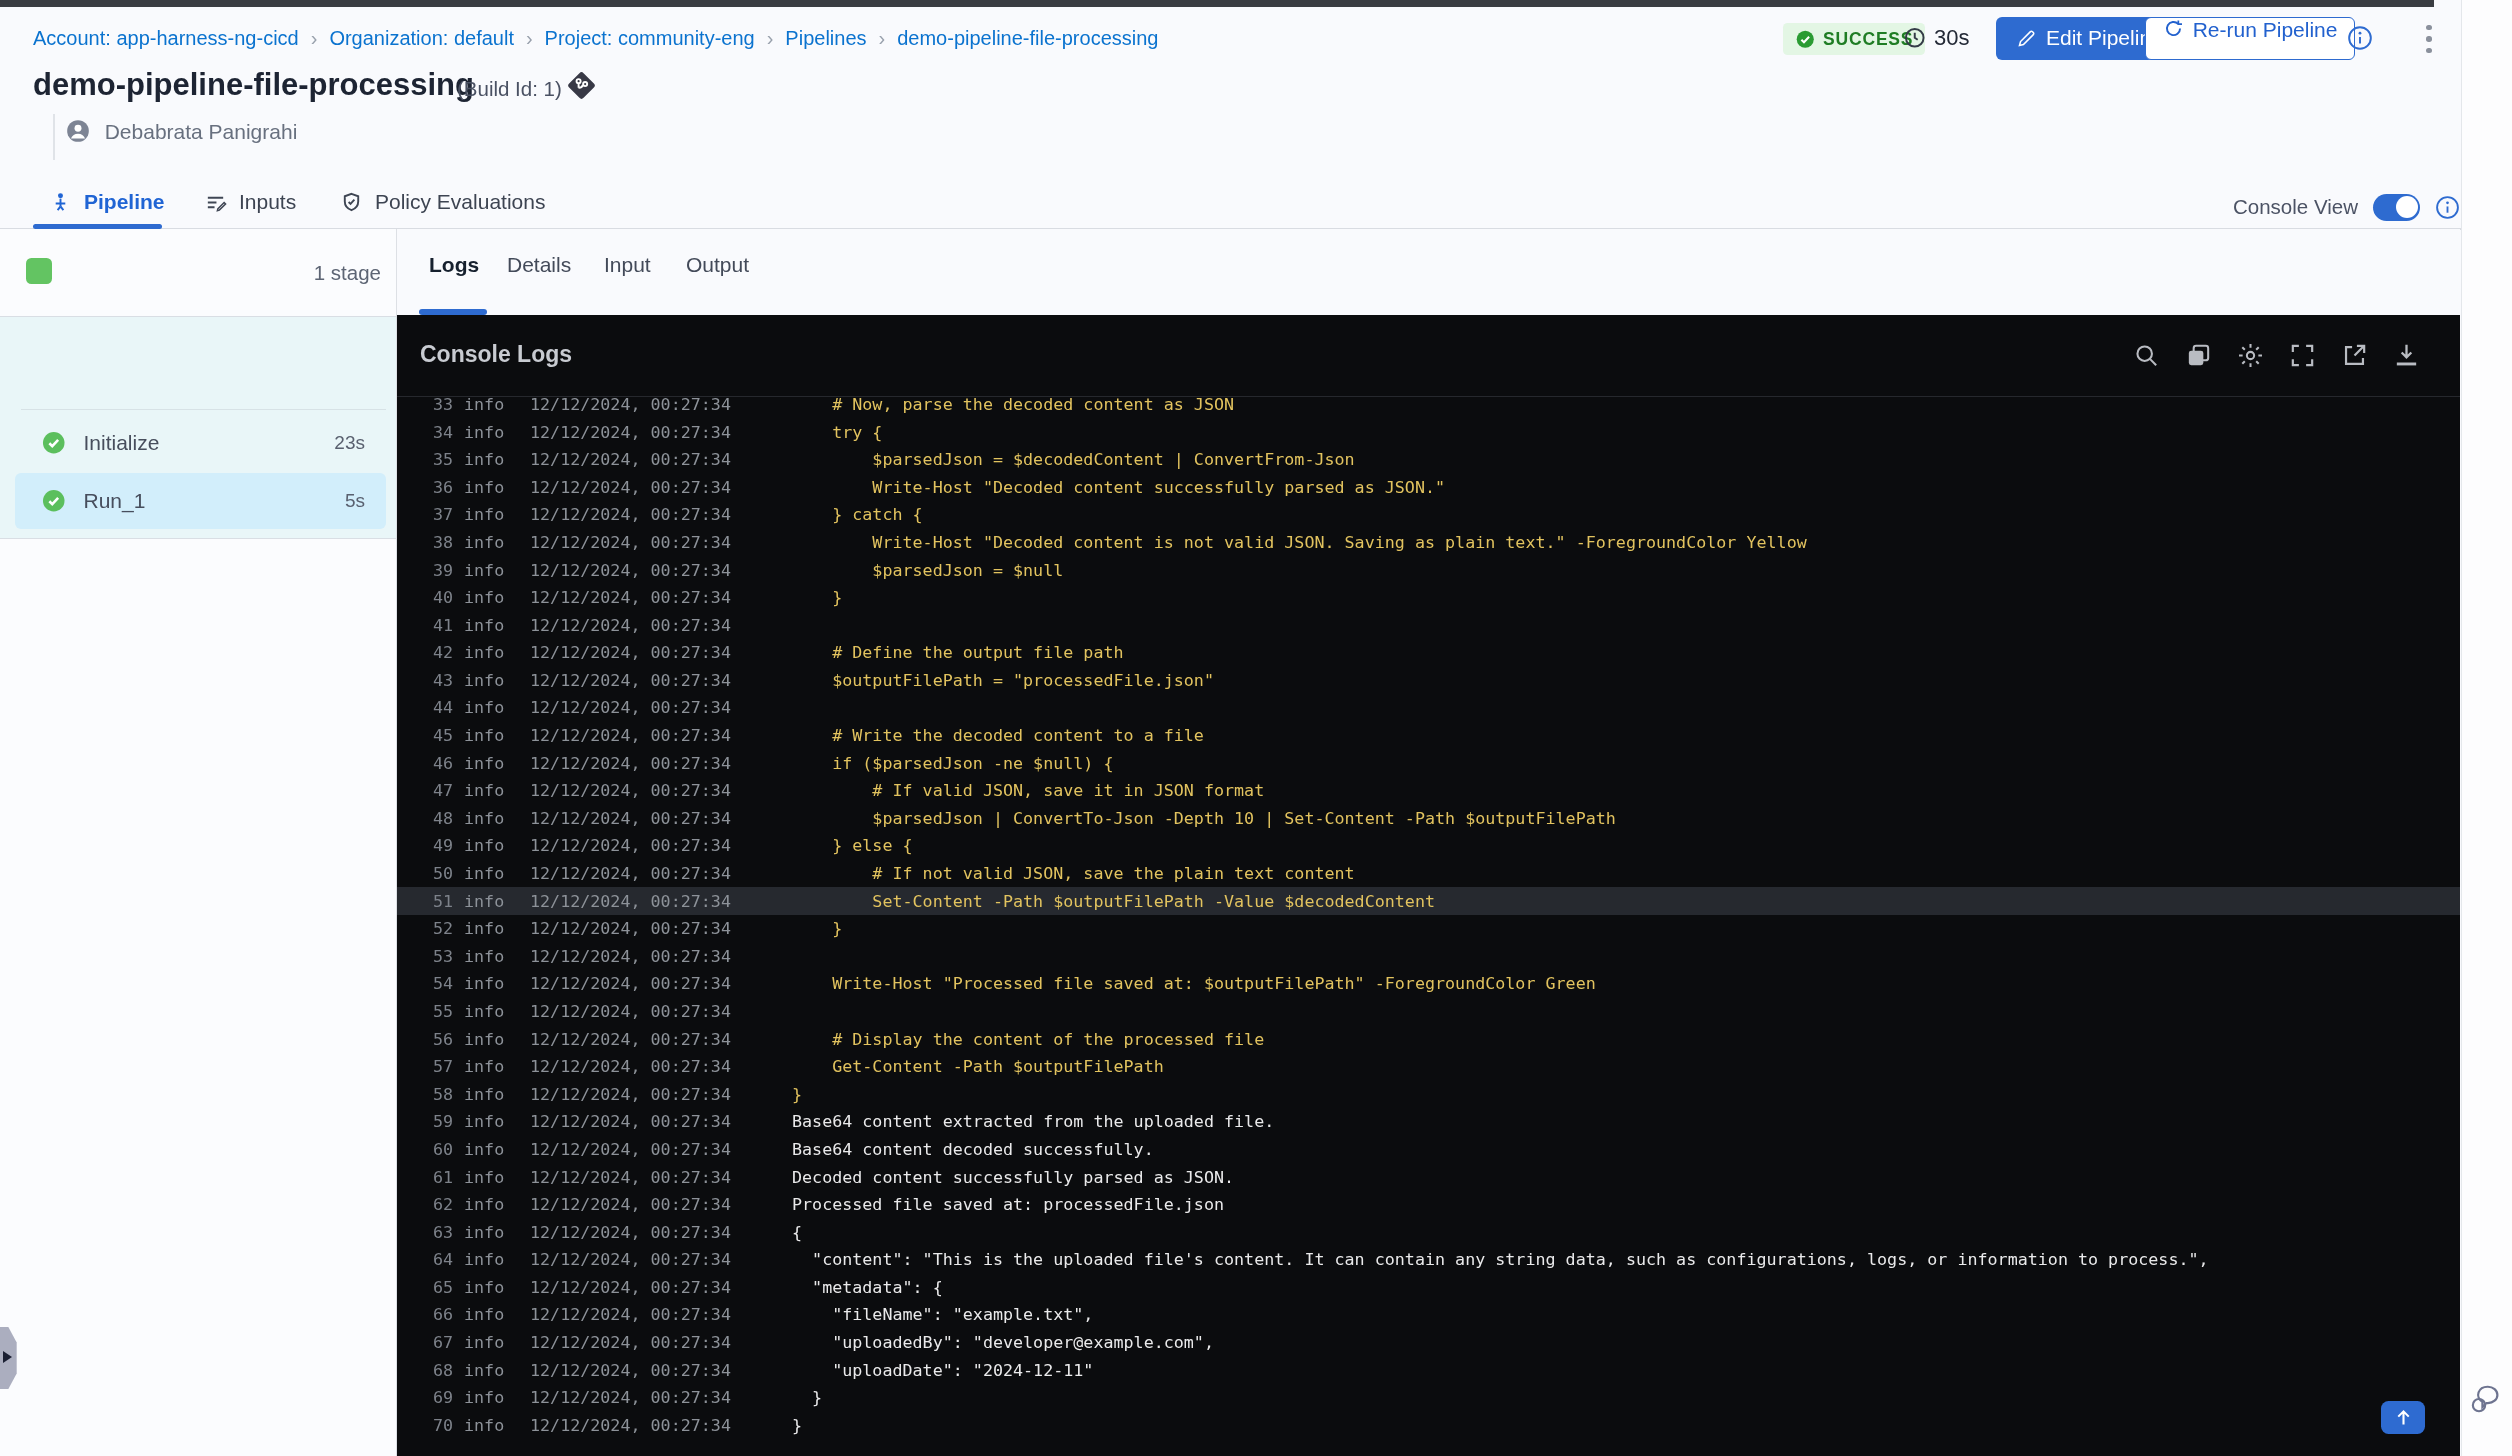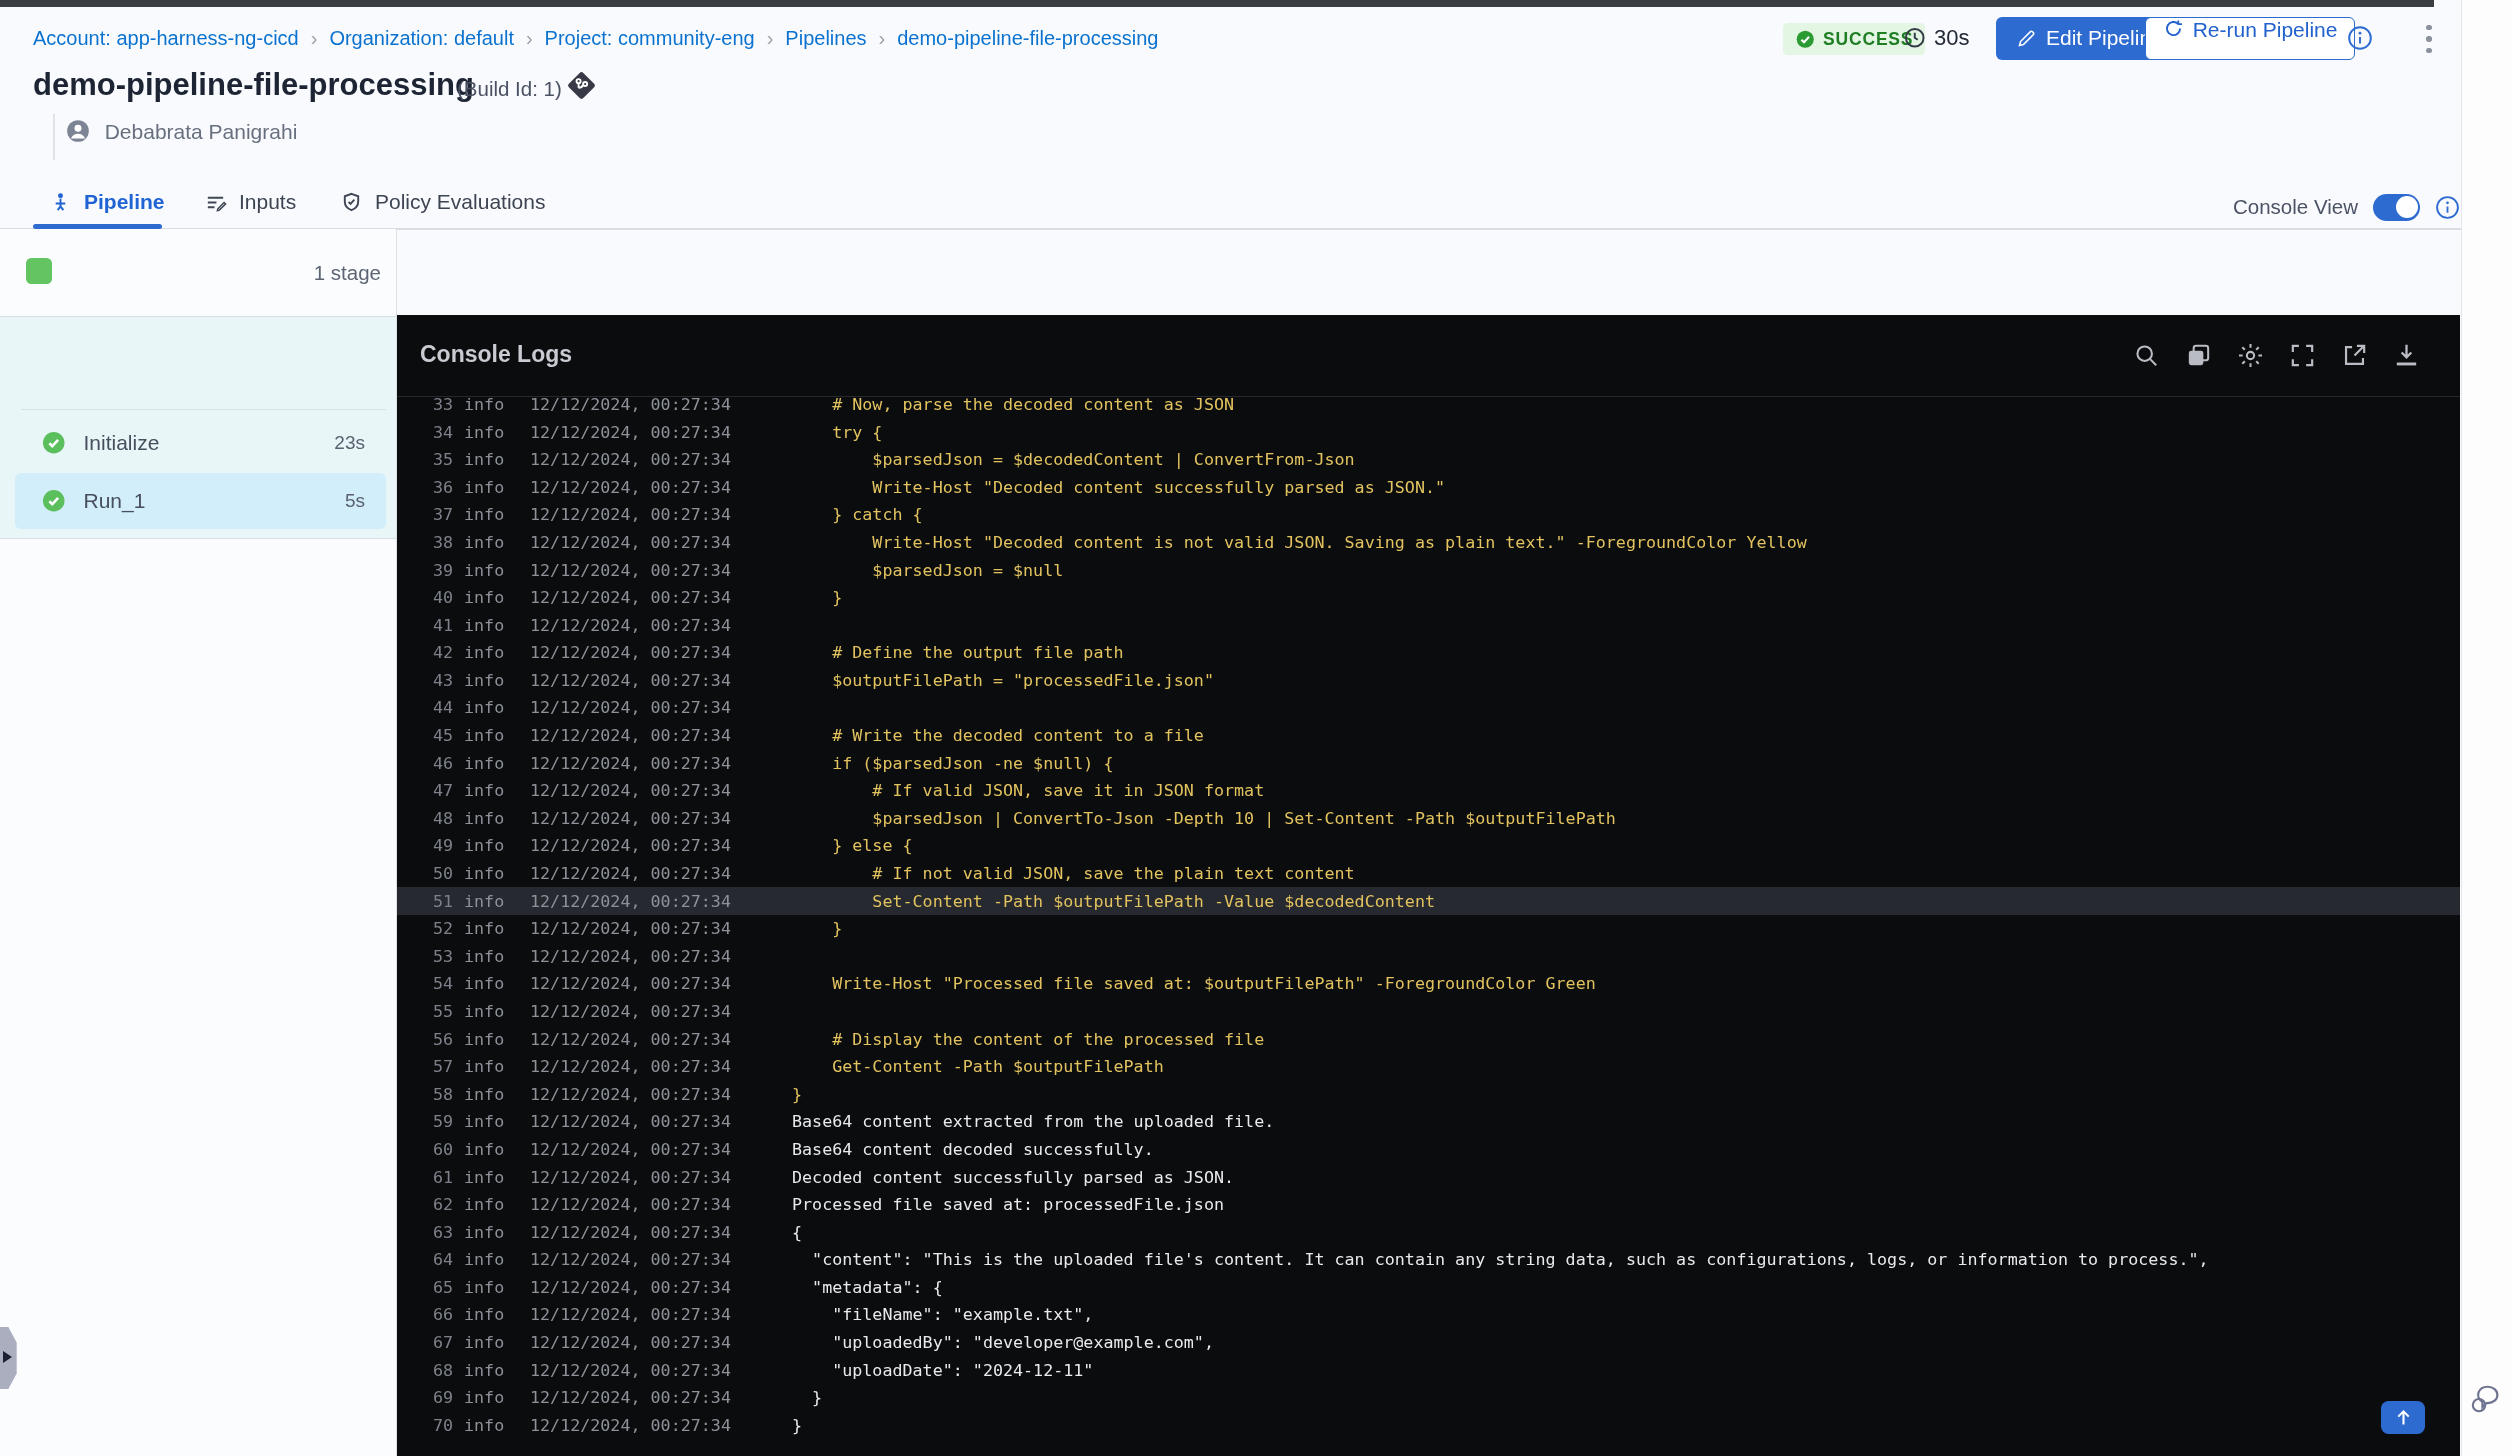--- a/index.html
+++ b/index.html
@@ -278,20 +278,27 @@
           </div>
         </div>
     </div>
 
     <div class="abs expander">
         <i></i>
       </div>
   </div>
 
   <div class="abs logspanel">
+    <div class="ltabs">
+      <span class="ltab ltab-0 active">Logs</span>
+      <span class="ltab ltab-1">Details</span>
+      <span class="ltab ltab-2">Input</span>
+      <span class="ltab ltab-3">Output</span>
+      <div class="ltab-underline"></div>
+    </div>
 
     <div class="console">
       <div class="chead">
         <span class="ctitle">Console Logs</span>
         <div class="cicons">
           <span class="ic">
             <svg viewBox="0 0 24 24" width="29" height="29" fill="none" stroke="currentColor" stroke-width="1.7">
               <circle cx="10.5" cy="10.5" r="6"></circle>
                 <path d="M15 15l5 5"></path>
               </svg>

